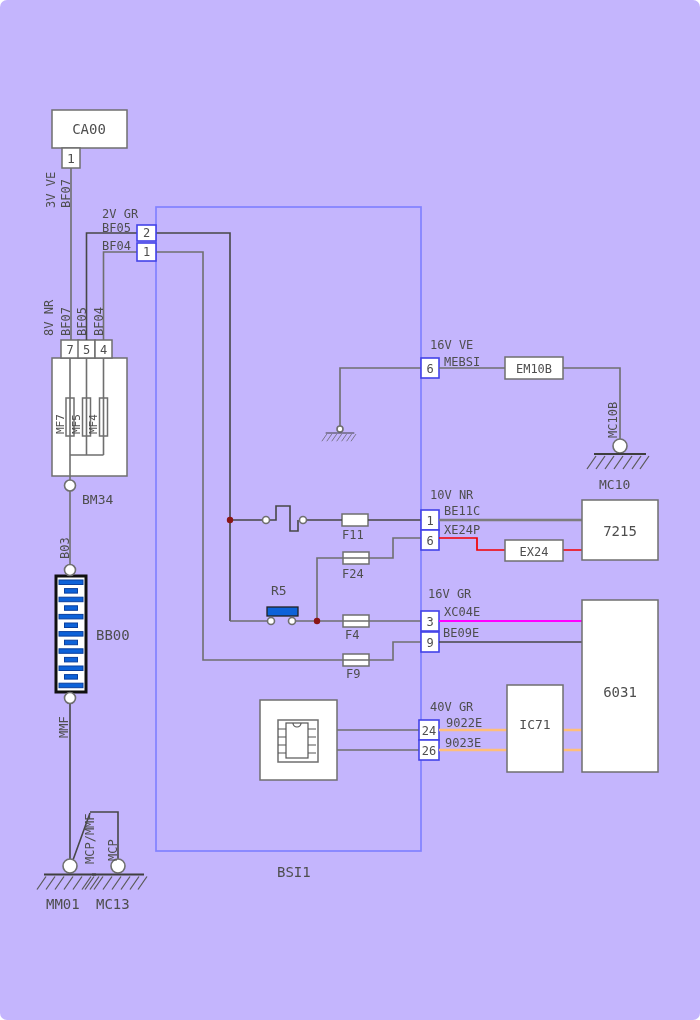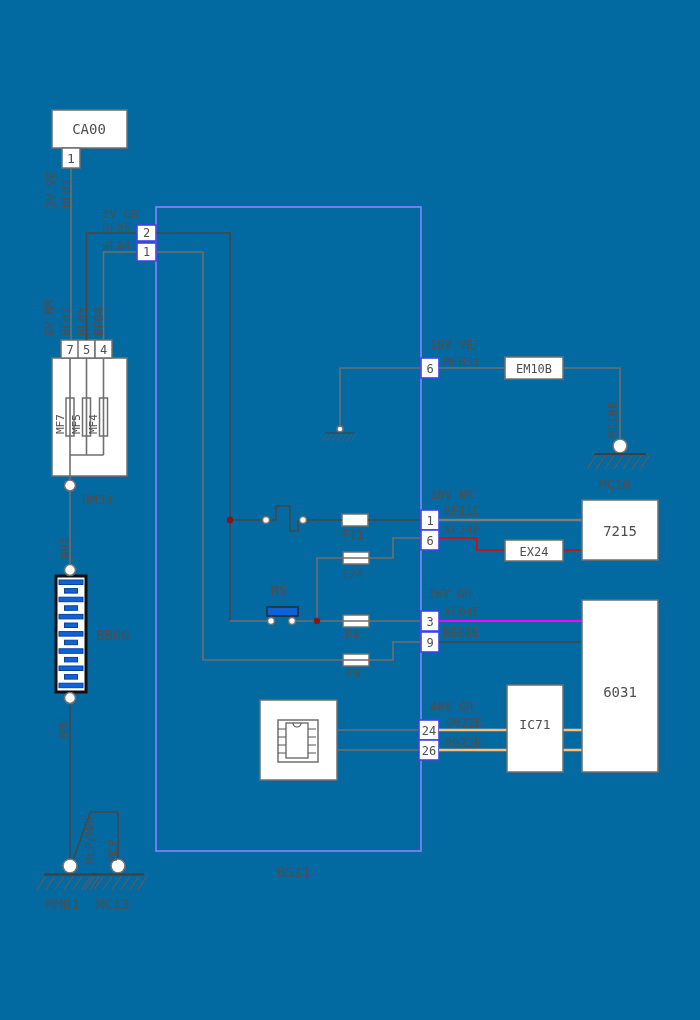--- a/index.html
+++ b/index.html
@@ -1,16 +1,16 @@
 <!DOCTYPE html>
 <html><head>
 <meta charset="utf-8">
 <style>
   html,body{margin:0;padding:0;background:#ffffff;}
-  .stage{position:relative;width:700px;height:1020px;background:#0369a1;overflow:hidden;}
+  .stage{position:relative;width:700px;height:1020px;background:#c4b5fd;overflow:hidden;border-radius:7px;}
   svg{position:absolute;left:0;top:0;}
   text{font-family:"DejaVu Sans Mono","Liberation Mono",monospace;fill:#4e4e4e;}
   .t11{font-size:11px}.t12{font-size:12px}.t13{font-size:13px}.t14{font-size:14px}
   .mid{text-anchor:middle}
   .w  {fill:none;stroke:#6f6f6f;stroke-width:1.6}
   .wd {fill:none;stroke:#474747;stroke-width:1.6}
   .wt {fill:none;stroke:#7d7d7d;stroke-width:2.4}
   .wr {fill:none;stroke:#f20000;stroke-width:1.7}
   .wm {fill:none;stroke:#ff00ff;stroke-width:1.8}
   .wo {fill:none;stroke:#ffbe7a;stroke-width:2.6}

